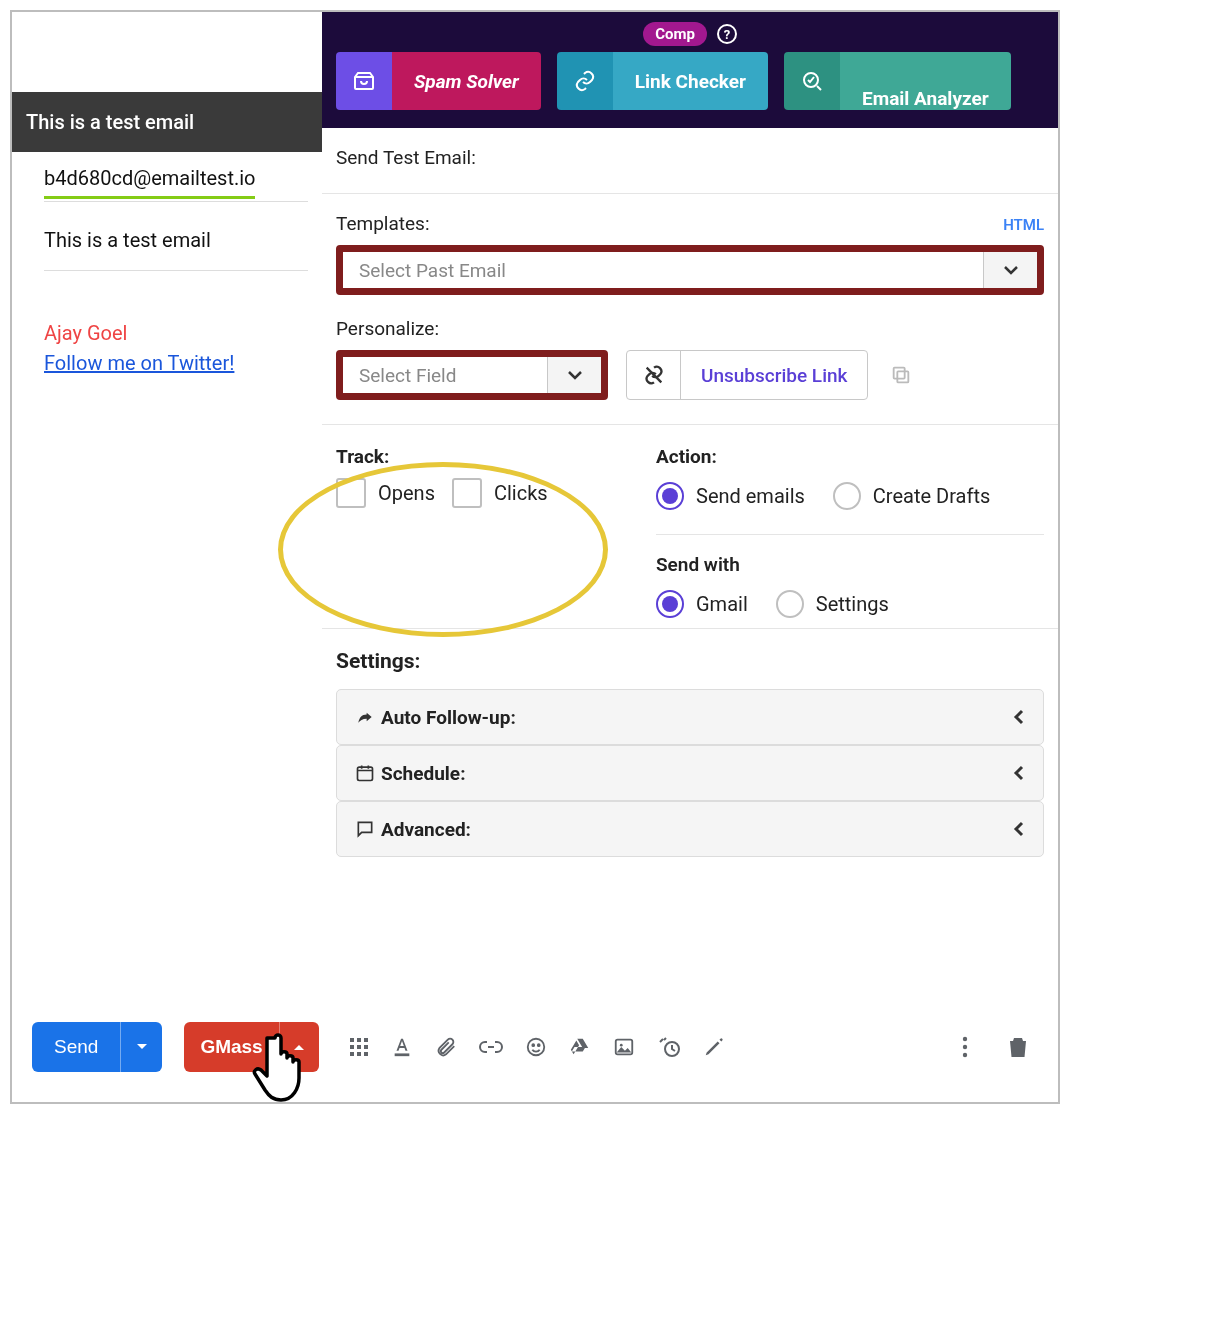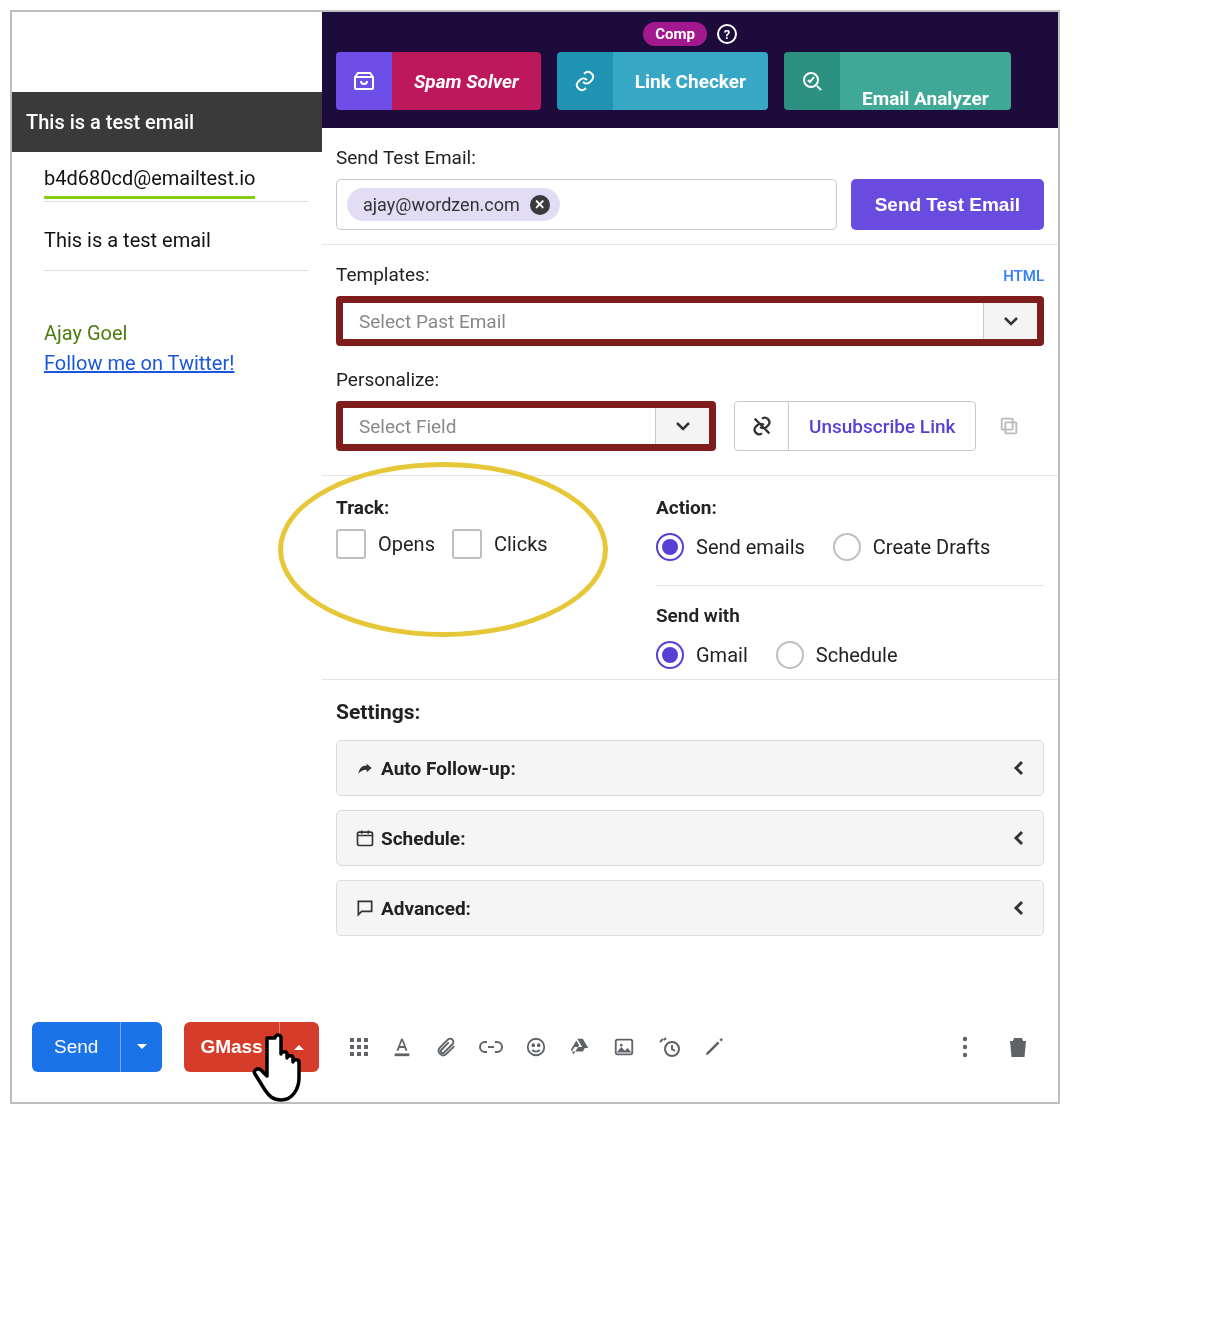--- a/index.html
+++ b/index.html
@@ -47,21 +47,21 @@
   }
   .body-subject {
     font-size: 20px;
     padding: 26px 0 18px 0;
     border-bottom: 1px solid #ddd;
     color: #111;
   }
   .sig-name {
     font-size: 20px;
     padding: 50px 0 6px 0;
-    color: #4d7c0f;
+    color: #ef4444;
   }
   .sig-link {
     font-size: 20px;
     color: #1a56db;
     text-decoration: underline;
     cursor: pointer;
   }
 
   .panel {
     flex: 1;
@@ -228,21 +228,21 @@
     display: flex;
     align-items: center;
     justify-content: center;
     cursor: pointer;
   }
   .personalize-row {
     display: flex;
     gap: 18px;
     align-items: stretch;
   }
-  .select-small { width: 380px; gap: 48px; }
+  .select-small { width: 272px; gap: 48px; }
   .unsub-box {
     display: flex;
     border: 1px solid #c8c8c8;
     border-radius: 4px;
     height: 50px;
     overflow: hidden;
     align-items: center;
   }
   .unsub-icon {
     width: 54px;
@@ -339,21 +339,20 @@
     margin-bottom: 16px;
   }
   .acc-item {
     background: #f5f5f5;
     border: 1px solid #dcdcdc;
     border-radius: 5px;
     height: 56px;
     display: flex;
     align-items: center;
     padding: 0 18px;
-    margin-bottom: 14px;
     cursor: pointer;
   }
   .acc-icon {
     width: 26px;
     font-size: 20px;
     color: #333;
   }
   .acc-label {
     font-size: 19px;
     font-weight: 700;
@@ -510,29 +509,20 @@
             </div>
             <div class="tool-label-box">
                 <span>Email Analyzer</span>
               </div>
           </div>
         </div>
       </div>
 
       <div class="panel-body">
         <div class="field-label">Send Test Email:</div>
-        <div class="row-flex">
-          <div class="test-input">
-            <div class="chip">
-              <span>ajay@wordzen.com</span>
-              <div class="chip-x">✕</div>
-            </div>
-          </div>
-          <button class="btn-primary">Send Test Email</button>
-        </div>
       </div>
 
       <div class="panel-section">
         <div class="templates-row">
           <div class="field-label" style="margin:0">Templates:</div>
           <span class="html-link">HTML</span>
         </div>
         <div class="select-box">
           <div class="select-text">Select Past Email</div>
           <div class="select-caret">
@@ -603,21 +593,21 @@
           <div class="field-label bold" style="font-weight:600">Send with</div>
           <div class="radio-row">
             <div class="radio-item">
               <div class="radio-outer selected">
                   <div class="radio-inner"></div>
                 </div>
               <span>Gmail</span>
             </div>
             <div class="radio-item">
               <div class="radio-outer"></div>
-              <span>Schedule</span>
+              <span>Settings</span>
             </div>
           </div>
         </div>
       </div>
 
       <div class="settings-block">
         <div class="settings-title">Settings:</div>
 
         <div class="acc-item">
           <div class="acc-icon">

